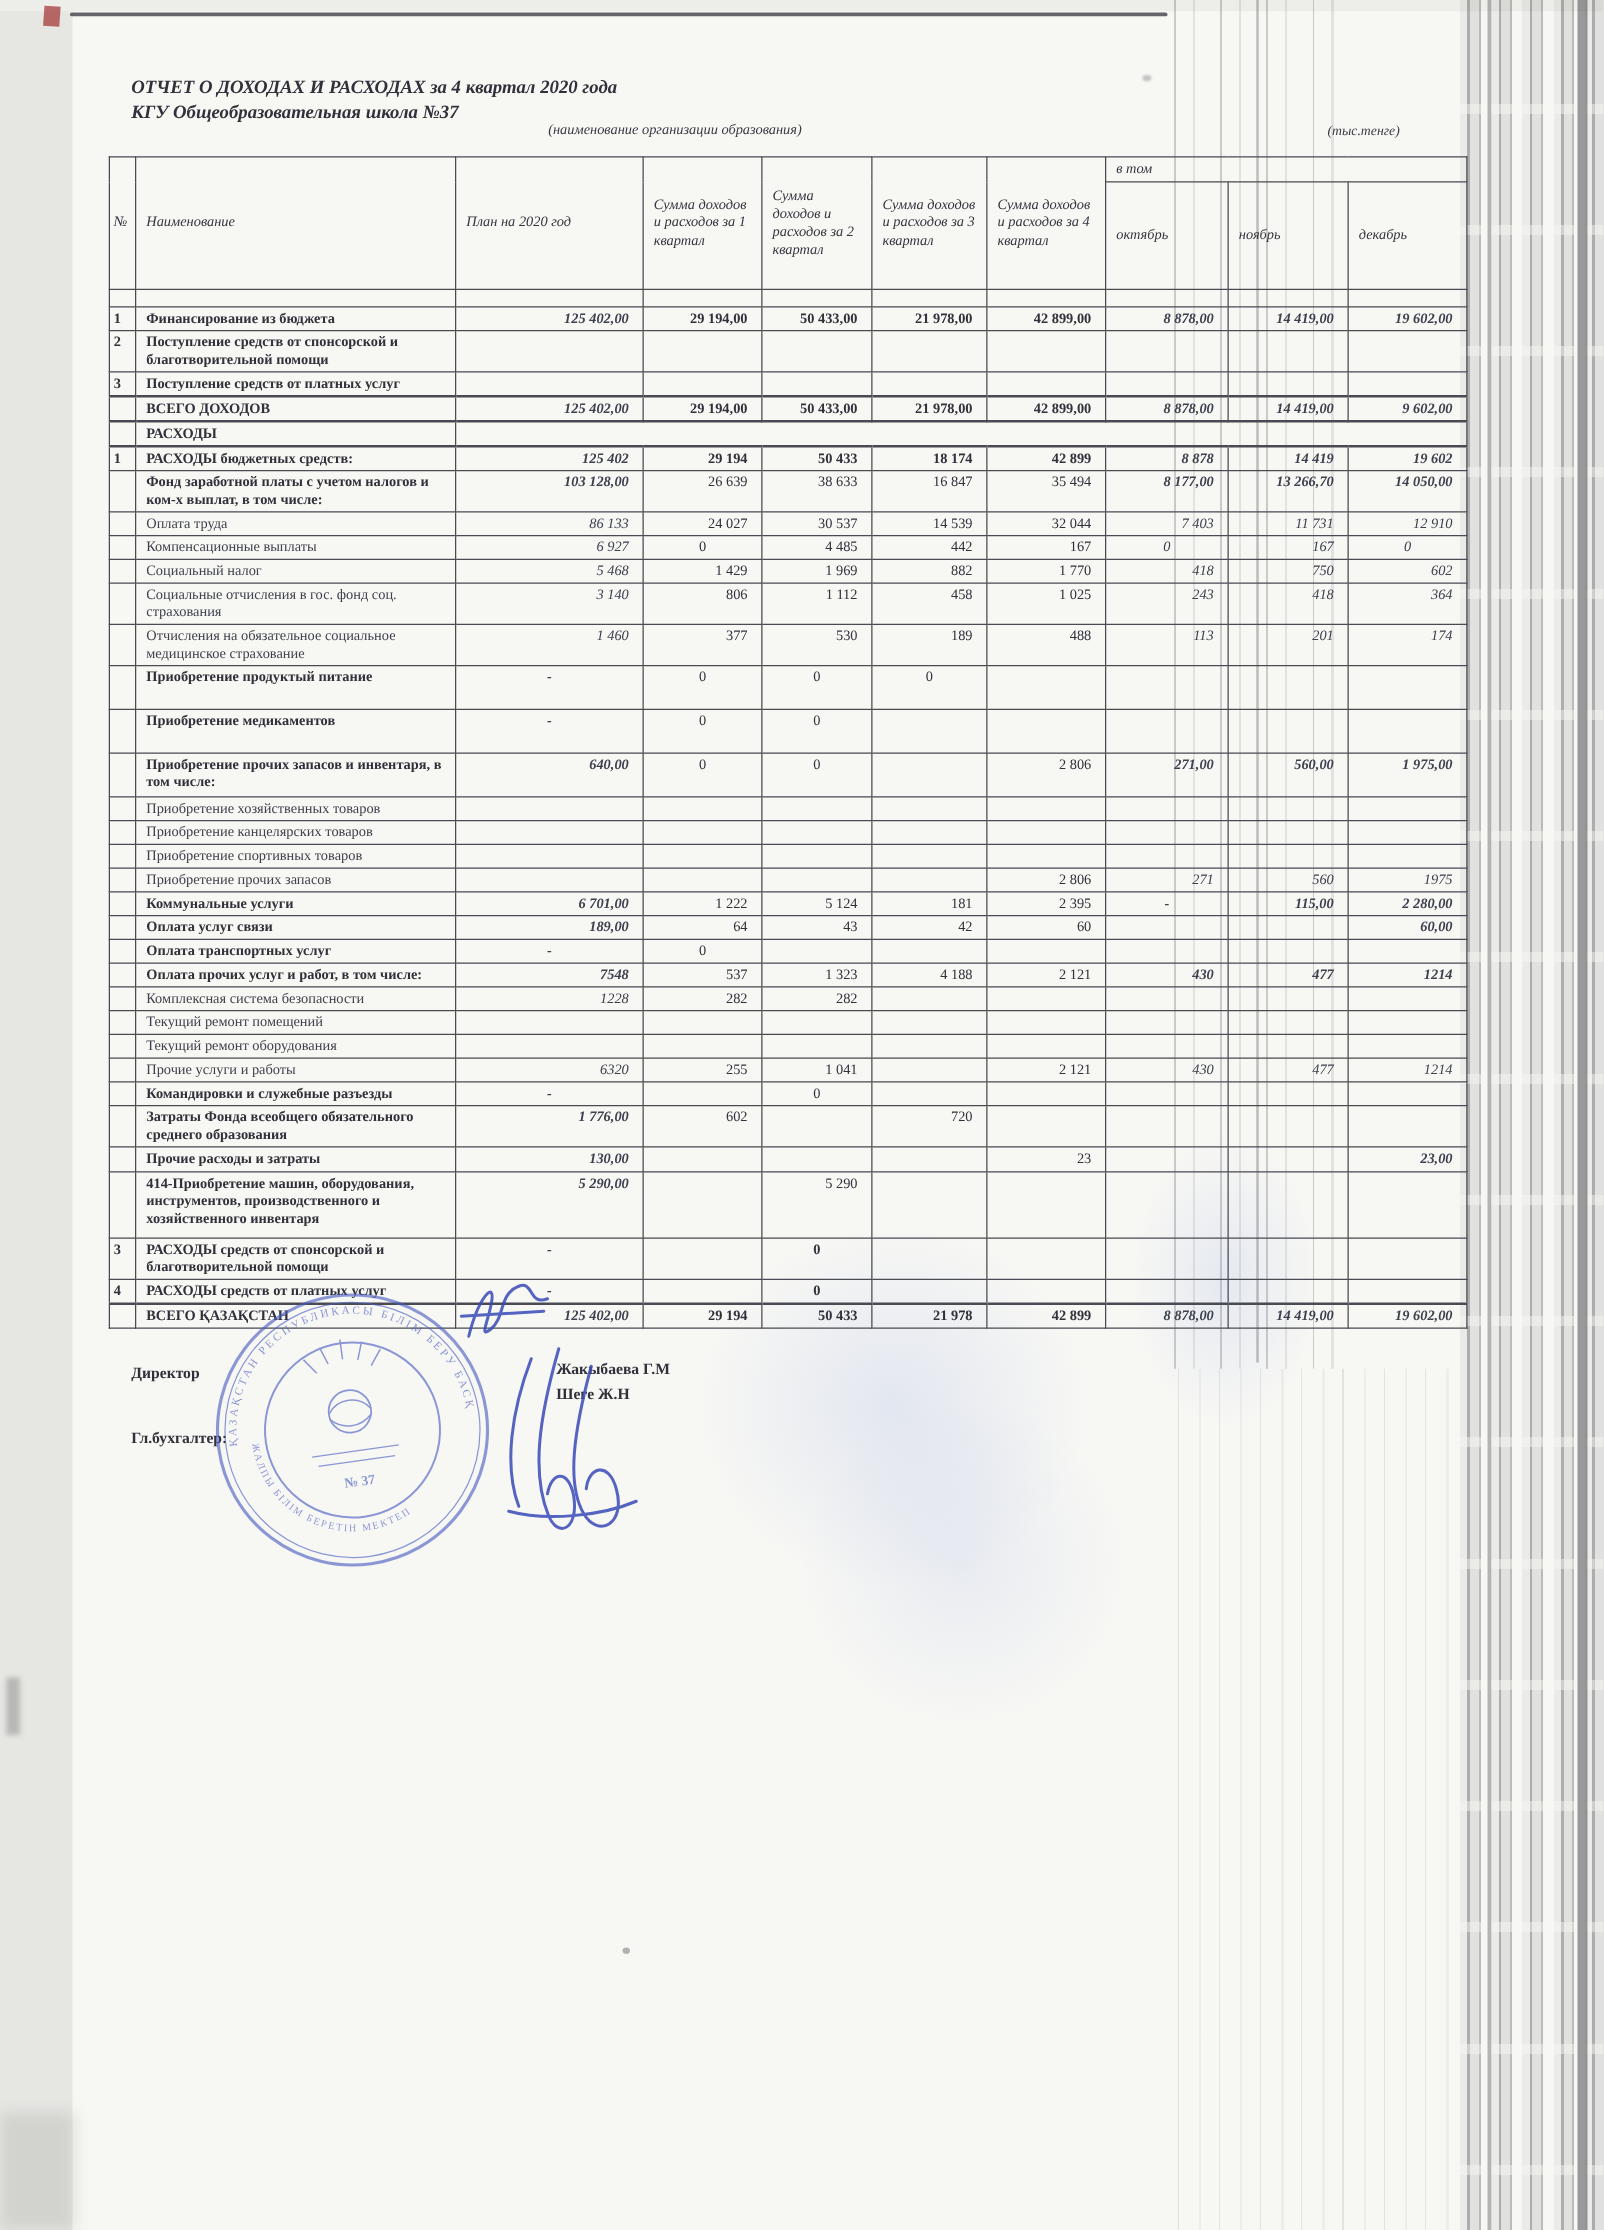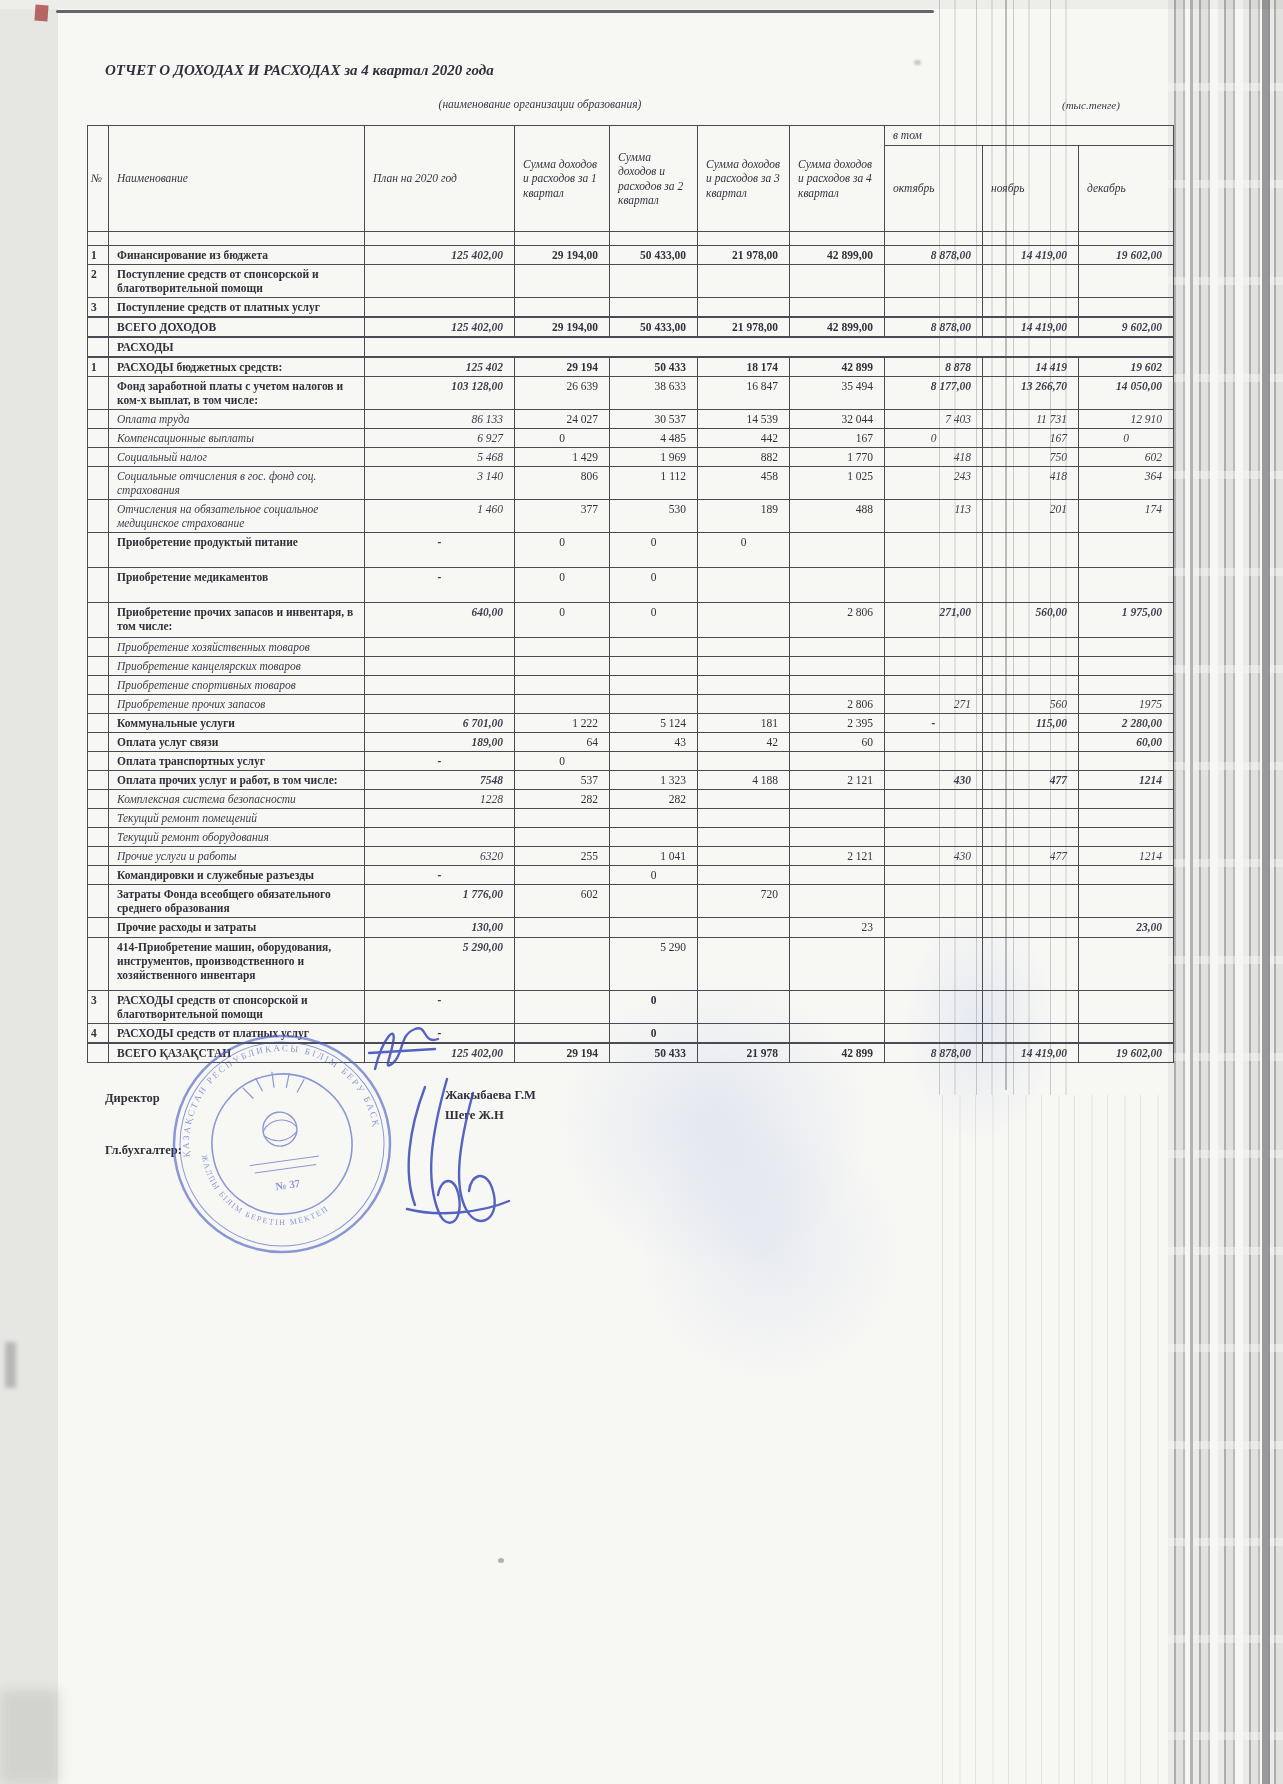--- a/index.html
+++ b/index.html
@@ -48,21 +48,21 @@
   .report thead th{font-weight:normal;font-style:italic;text-align:left;vertical-align:middle;font-size:11.5px;color:#34353f;}
   th.vtom{height:16px;vertical-align:top;padding-top:1px;margin-top:38px;}
   th.num-h{vertical-align:bottom;font-style:normal;padding:2px 3px;}
   .spacer td{height:13px;padding:0;}
   td.numcol{padding:2px 3px;font-weight:bold;font-style:normal;}
   td.v{text-align:right;white-space:nowrap;padding-right:11px;}
   td.v.c{text-align:center;padding-right:8px;}
   td.plan, td.m{font-style:italic;color:#3d404e;}
   tr.bold td.name{font-weight:bold;}
   tr.bolditalic td.name{font-weight:bold;}
-  tr.italic td.name{font-style:italic;color:#3f414d;}
+  tr.italic td.name{color:#3f414d;}
   tr.bold td.v{font-weight:bold;}
   tr.bolditalic td.plan, tr.bolditalic td.m{font-weight:bold;}
   tr.tb td{border-top-width:2px;}
   tr.tall td{height:30px;}
   tr.tall3 td{height:48px;margin-left:16px;}
 
   
   .footer{position:relative;margin-top:16px;height:300px;font-size:12.5px;}
   .sig-label{position:absolute;left:18px;font-weight:bold;}
   .sig-name{position:absolute;left:358px;font-weight:bold;}
@@ -89,20 +89,21 @@
   <div class="streaks-c"></div>
   <div class="streak-dark1"></div>
   <div class="streak-dark2"></div>
   <div class="streak-dark3"></div>
   <div class="wash wash1"></div>
   <div class="wash wash2"></div>
   <div class="wash wash3"></div>
 
   <div class="title-block">
     <div class="title1">ОТЧЕТ О ДОХОДАХ И РАСХОДАХ за 4 квартал 2020 года</div>
+    <div class="title2">КГУ Общеобразовательная школа №37</div>
   </div>
   <div class="subtitle">(наименование организации образования)</div>
   <div class="unit-note">(тыс.тенге)</div>
 
   <div class="content">
     <table class="report">
       <colgroup>
         <col style="width:21px">
           <col style="width:256px">
           <col style="width:150px">

